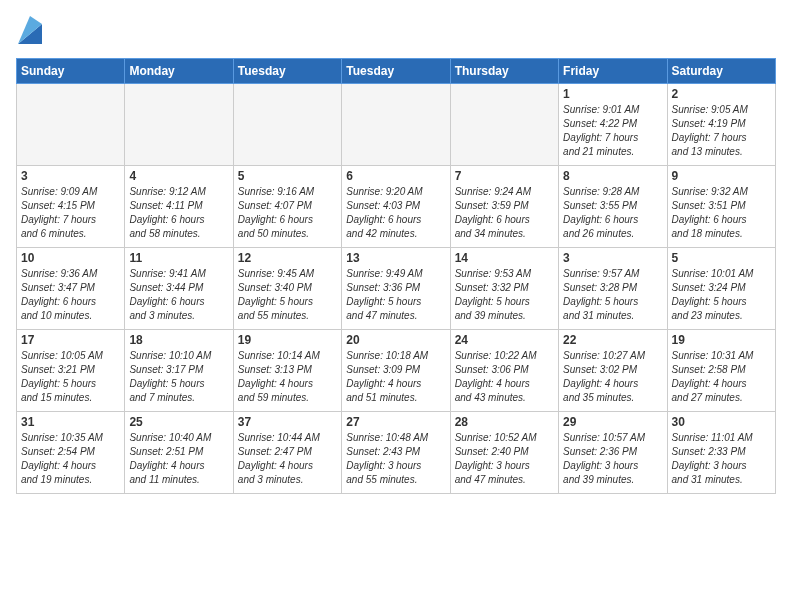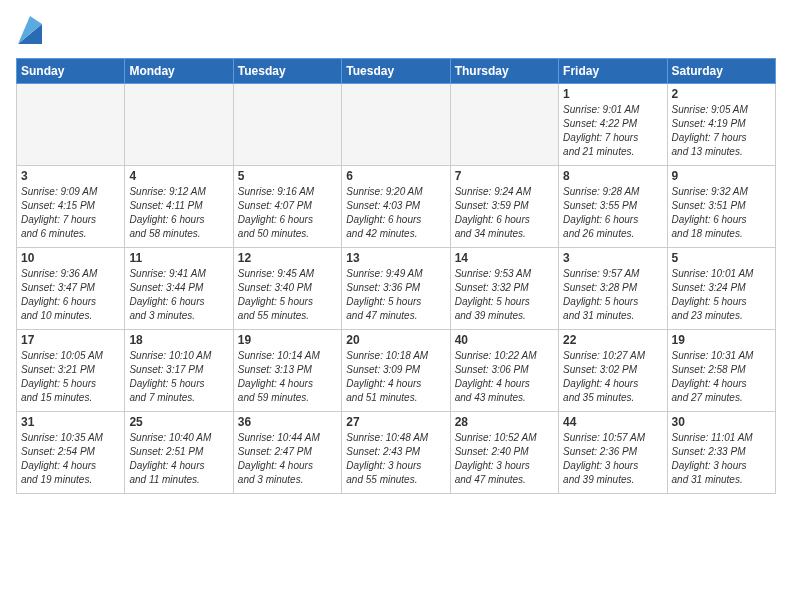--- a/index.html
+++ b/index.html
@@ -205,21 +205,21 @@
           </td>
           <td>
             <span class="day-num">19</span>
             <div class="day-info">Sunrise: 10:14 AM<br>Sunset: 3:13 PM<br>Daylight: 4 hours<br>and 59 minutes.</div>
           </td>
           <td>
             <span class="day-num">20</span>
             <div class="day-info">Sunrise: 10:18 AM<br>Sunset: 3:09 PM<br>Daylight: 4 hours<br>and 51 minutes.</div>
           </td>
           <td>
-            <span class="day-num">40</span>
+            <span class="day-num">24</span>
             <div class="day-info">Sunrise: 10:22 AM<br>Sunset: 3:06 PM<br>Daylight: 4 hours<br>and 43 minutes.</div>
           </td>
           <td>
             <span class="day-num">22</span>
             <div class="day-info">Sunrise: 10:27 AM<br>Sunset: 3:02 PM<br>Daylight: 4 hours<br>and 35 minutes.</div>
           </td>
           <td>
             <span class="day-num">19</span>
             <div class="day-info">Sunrise: 10:31 AM<br>Sunset: 2:58 PM<br>Daylight: 4 hours<br>and 27 minutes.</div>
           </td>
@@ -227,33 +227,33 @@
         <tr class="week-row">
           <td>
             <span class="day-num">31</span>
             <div class="day-info">Sunrise: 10:35 AM<br>Sunset: 2:54 PM<br>Daylight: 4 hours<br>and 19 minutes.</div>
           </td>
           <td>
             <span class="day-num">25</span>
             <div class="day-info">Sunrise: 10:40 AM<br>Sunset: 2:51 PM<br>Daylight: 4 hours<br>and 11 minutes.</div>
           </td>
           <td>
-            <span class="day-num">36</span>
+            <span class="day-num">37</span>
             <div class="day-info">Sunrise: 10:44 AM<br>Sunset: 2:47 PM<br>Daylight: 4 hours<br>and 3 minutes.</div>
           </td>
           <td>
             <span class="day-num">27</span>
             <div class="day-info">Sunrise: 10:48 AM<br>Sunset: 2:43 PM<br>Daylight: 3 hours<br>and 55 minutes.</div>
           </td>
           <td>
             <span class="day-num">28</span>
             <div class="day-info">Sunrise: 10:52 AM<br>Sunset: 2:40 PM<br>Daylight: 3 hours<br>and 47 minutes.</div>
           </td>
           <td>
-            <span class="day-num">44</span>
+            <span class="day-num">29</span>
             <div class="day-info">Sunrise: 10:57 AM<br>Sunset: 2:36 PM<br>Daylight: 3 hours<br>and 39 minutes.</div>
           </td>
           <td>
             <span class="day-num">30</span>
             <div class="day-info">Sunrise: 11:01 AM<br>Sunset: 2:33 PM<br>Daylight: 3 hours<br>and 31 minutes.</div>
           </td>
         </tr>
       </tbody>
   </table>
 </div>

